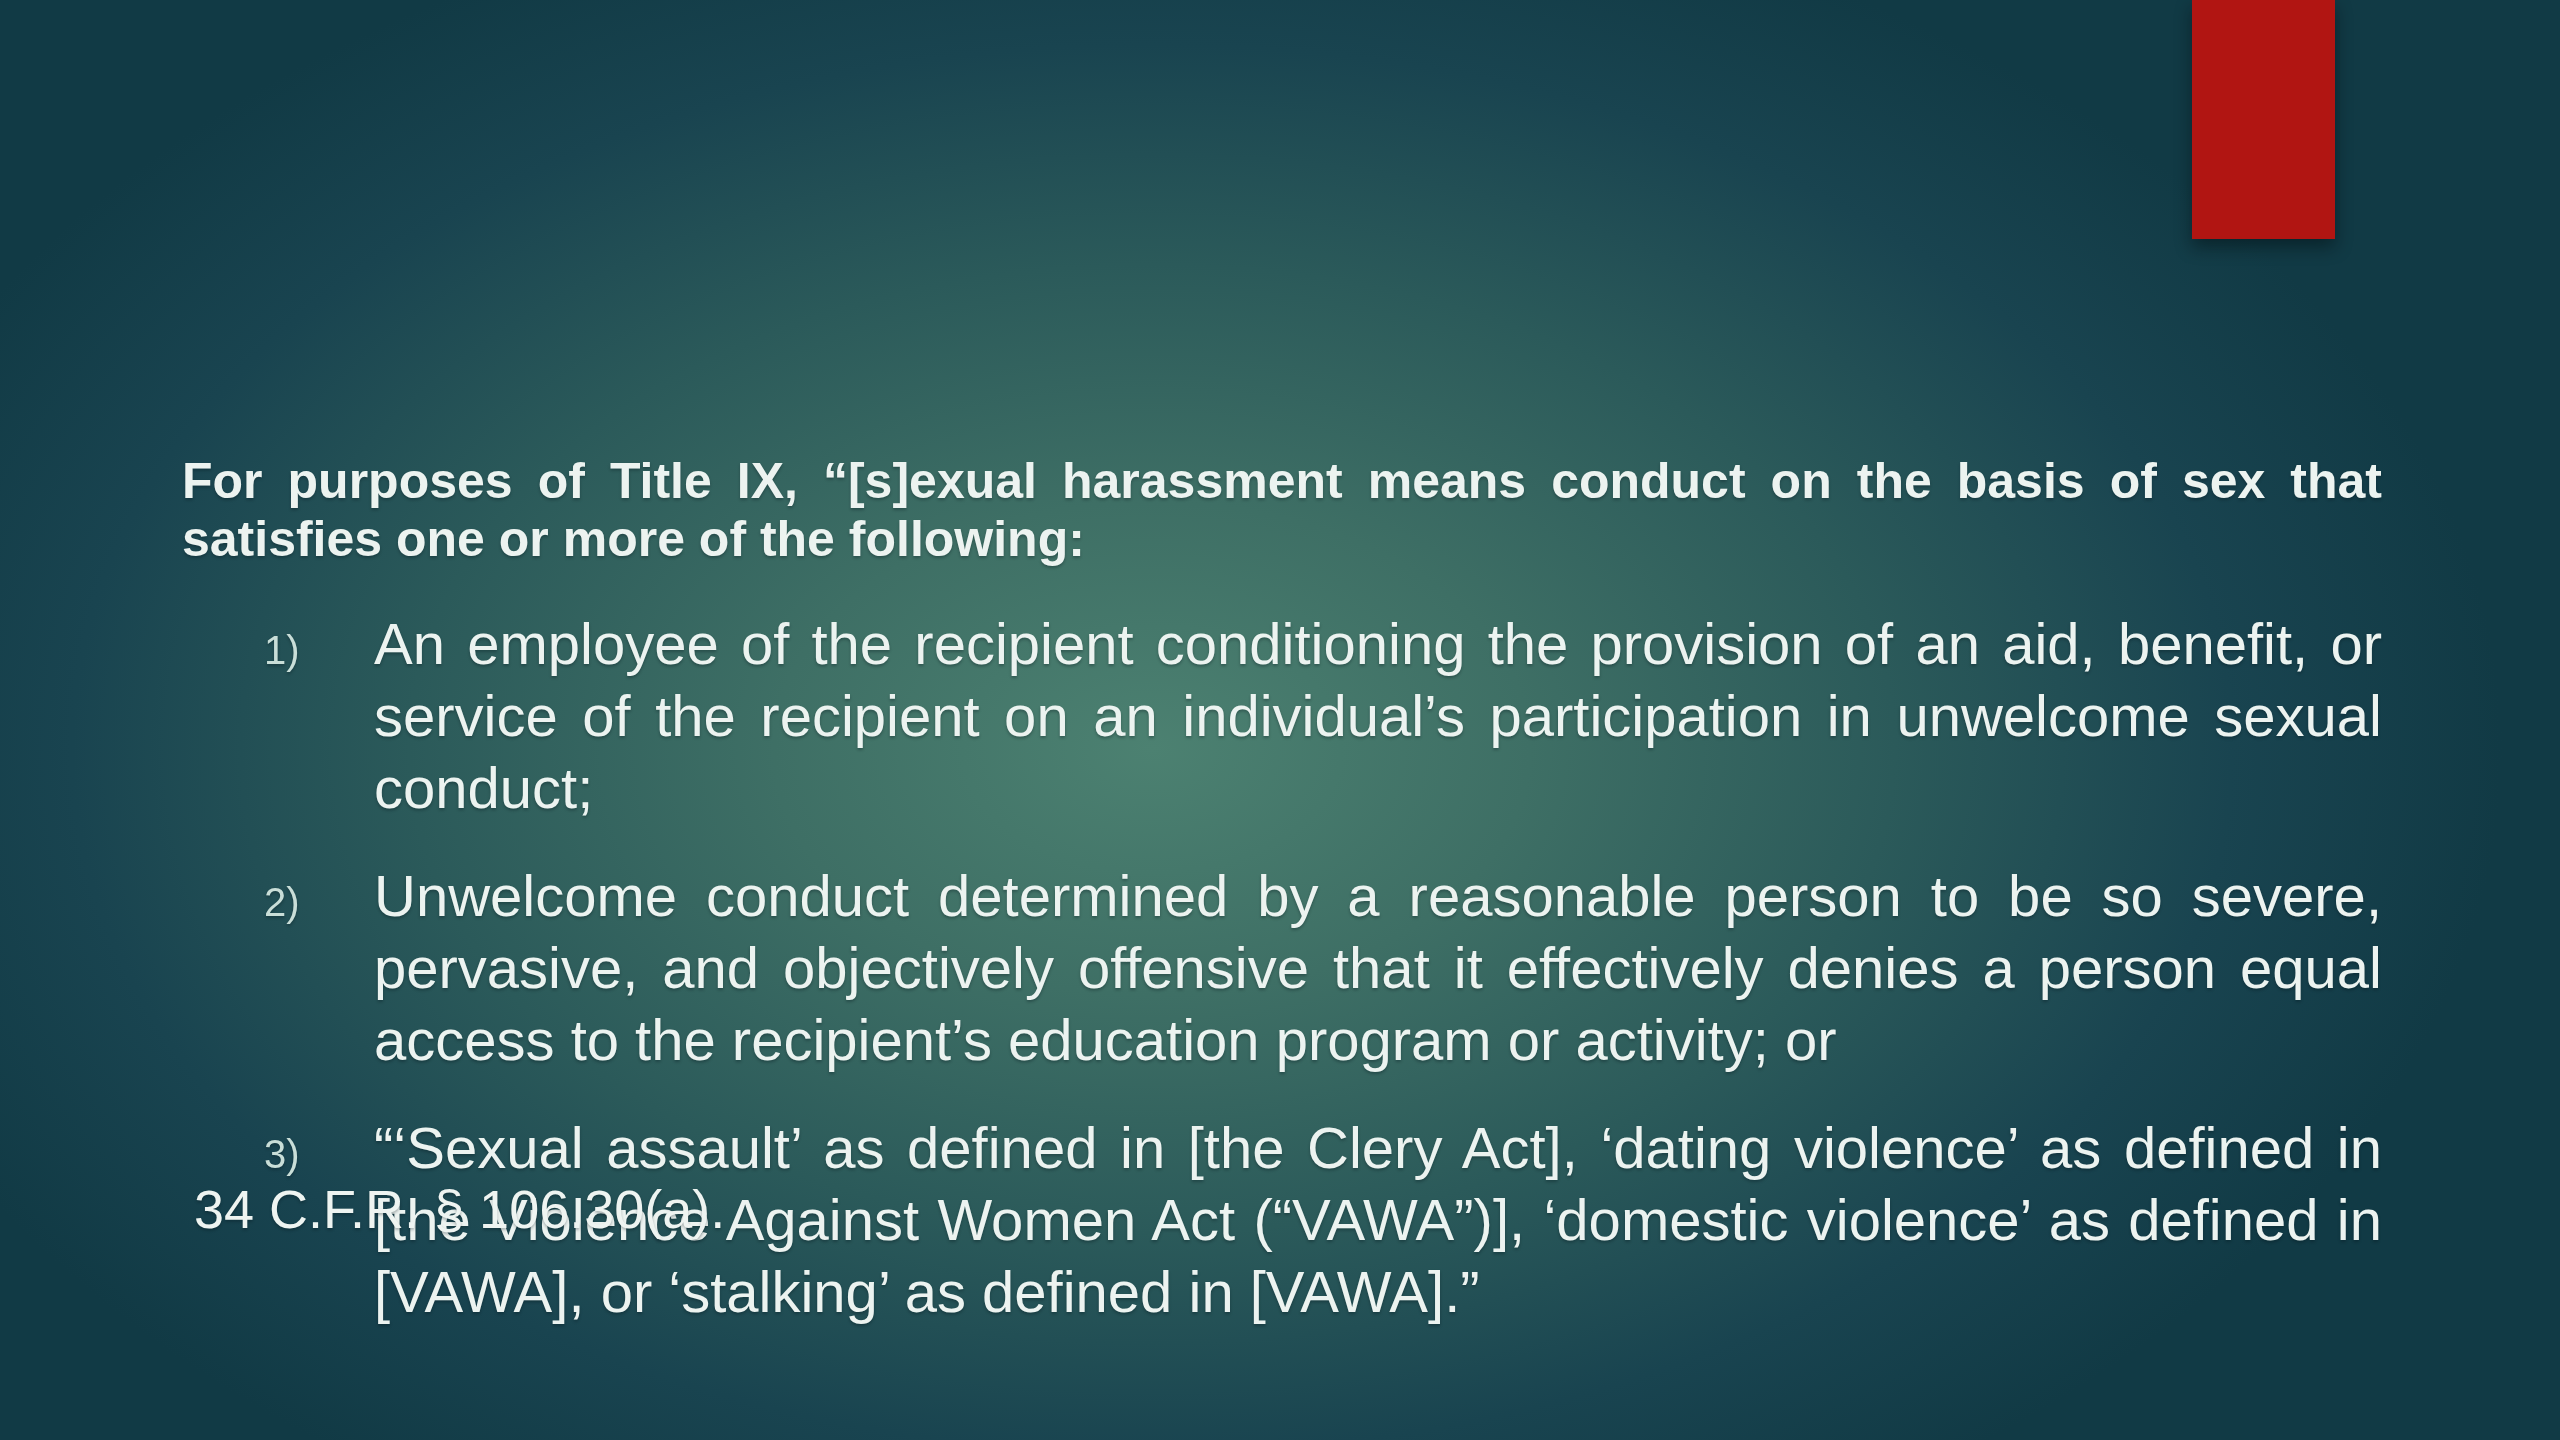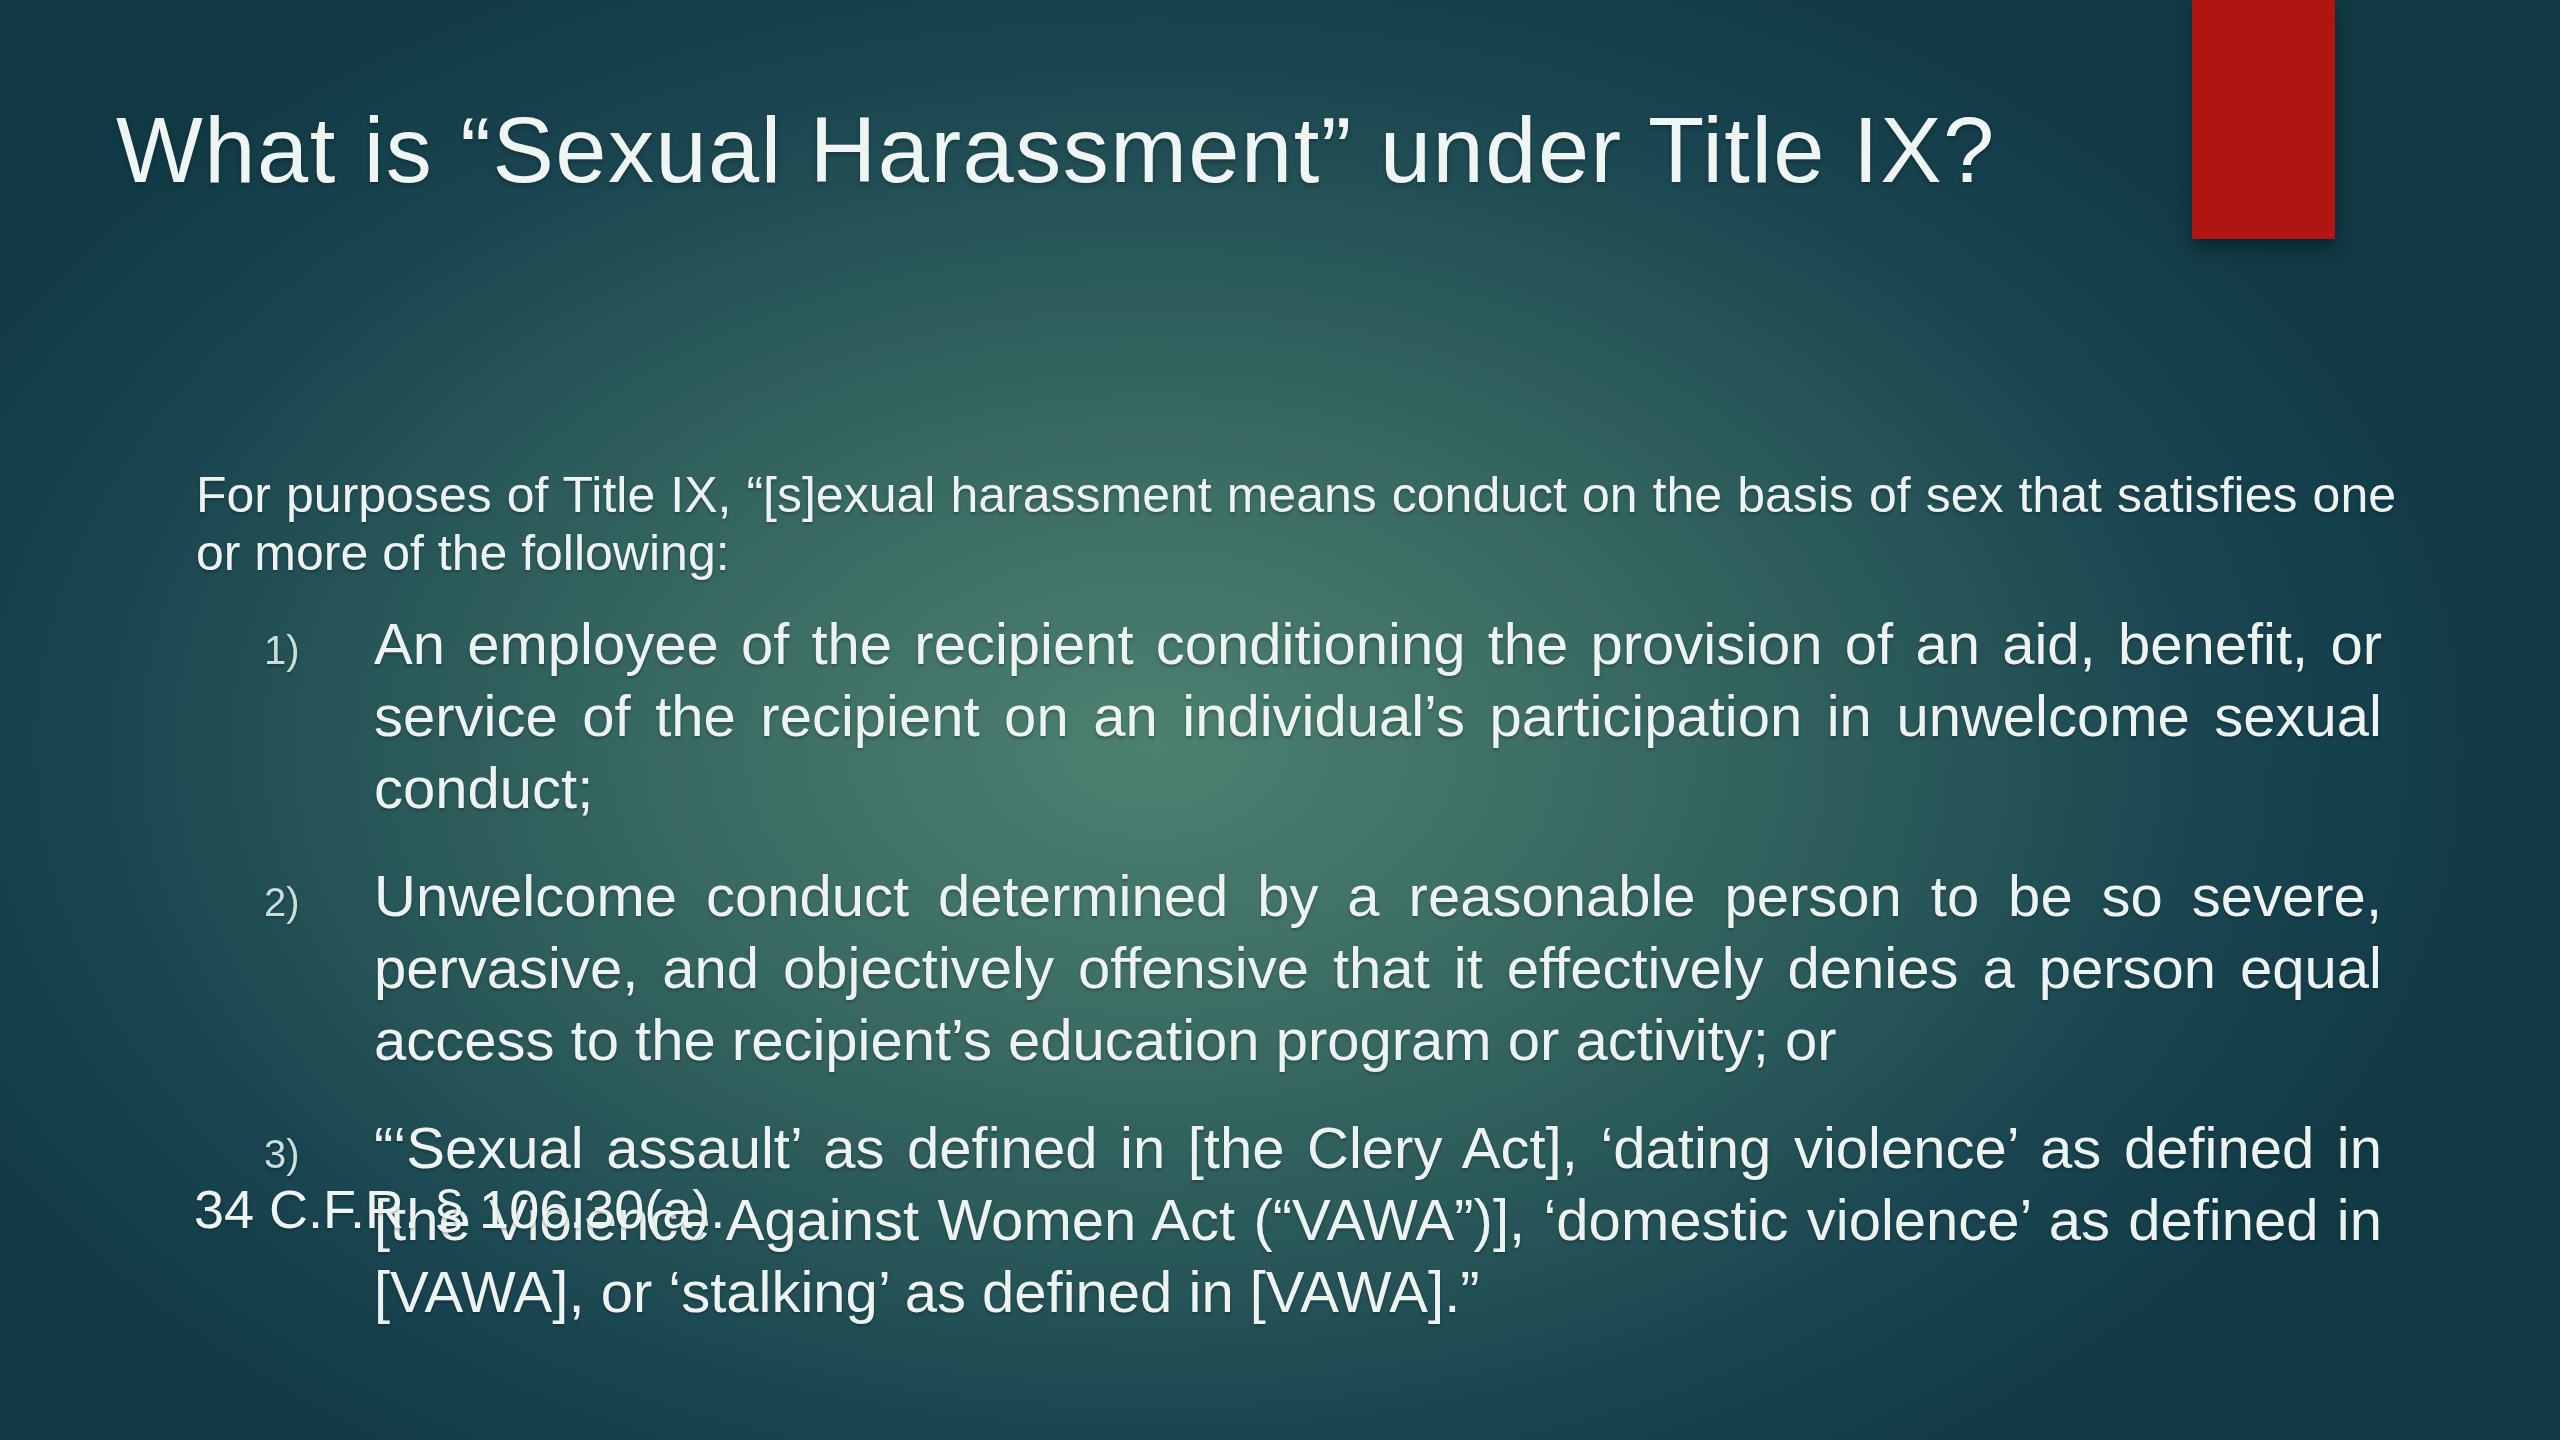--- a/index.html
+++ b/index.html
@@ -60,26 +60,27 @@
     text-underline-offset: 10px;
     text-decoration-skip-ink: none;
     text-shadow: 0 2px 3px rgba(0, 18, 22, 0.35);
     white-space: nowrap;
   }
   .intro {
     position: absolute;
     left: 182px;
     top: 452px;
     width: 2200px;
-    margin: 14px;
+    margin: 0;
     font-size: 50px;
     line-height: 58px;
     text-align: justify;
     color: #ecf3f0;
     text-shadow: 0 2px 3px rgba(0, 18, 22, 0.3);
+    font-weight: bold;
   }
   .list {
     position: absolute;
     left: 264px;
     top: 608px;
     width: 2118px;
   }
   .list-item {
     display: flex;
     align-items: baseline;
@@ -110,21 +111,20 @@
     white-space: nowrap;
   }
 </style>
 </head>
 <body>
 
 <div class="slide">
 
   <div class="red-accent"></div>
 
-  <h1 class="title">What is “Sexual Harassment” under Title IX?</h1>
 
 
   <p class="intro">For purposes of Title IX, “[s]exual harassment means conduct on the basis of sex that satisfies one or more of the following:</p>
 
   <div class="list">
 
     <div class="list-item">
       <span class="num">1)</span>
       <span class="text">An employee of the recipient conditioning the provision of an aid, benefit, or service of the recipient on an individual’s participation in unwelcome sexual conduct;</span>
     </div>

